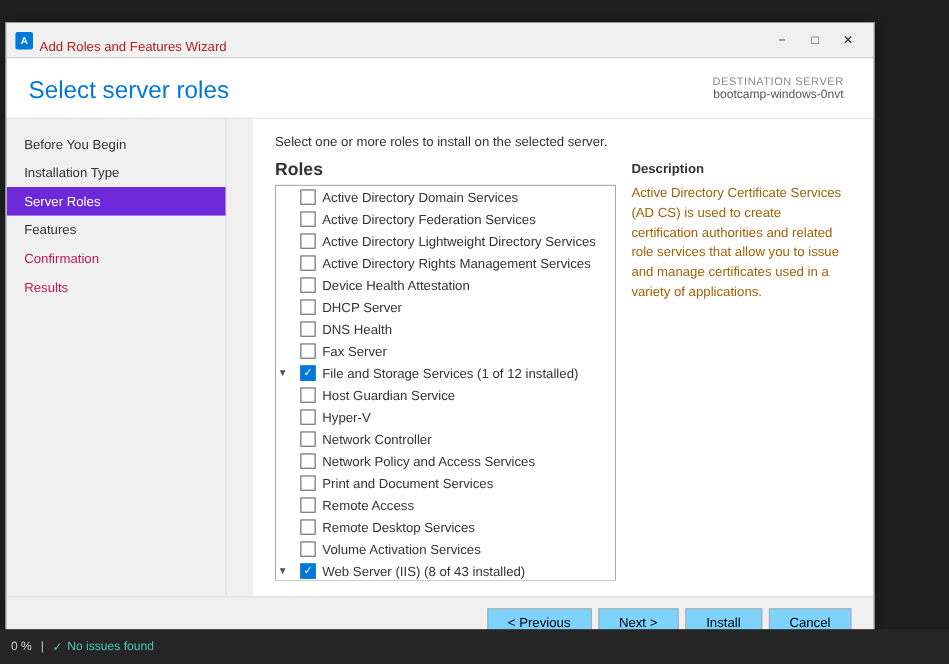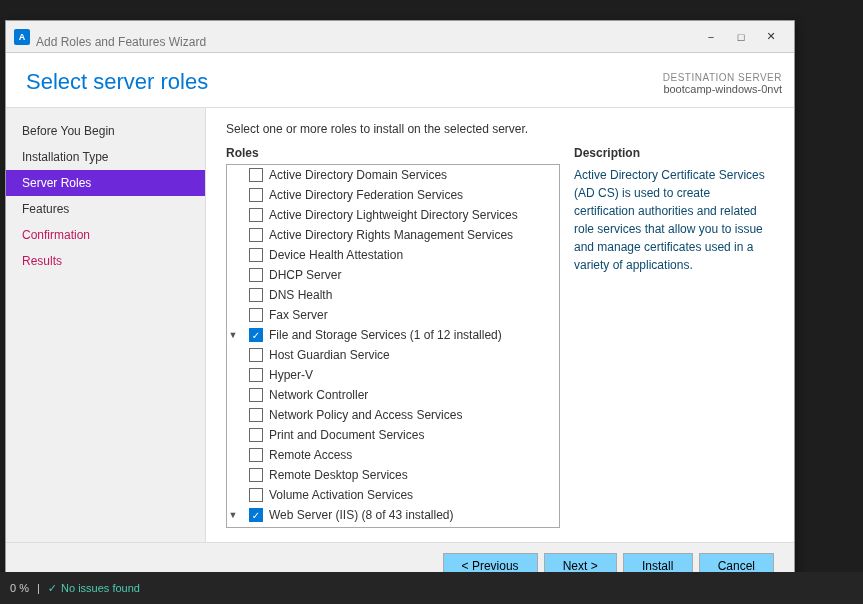--- a/index.html
+++ b/index.html
@@ -38,21 +38,21 @@
       align-items: center;
       justify-content: center;
       color: white;
       font-size: 10px;
       font-weight: bold;
     }
 
     .title-bar-text {
       flex: 1;
       font-size: 12px;
-      color: #737373;
+      color: #b91c1c;
       margin-top: 11px;
     }
 
     .title-bar-controls {
       display: flex;
       gap: 0;
     }
 
     .title-bar-btn {
       width: 30px;
@@ -69,24 +69,24 @@
 
     .content {
       display: flex;
       flex-direction: column;
       flex: 1;
       overflow: hidden;
     }
 
     .header-area {
       background: white;
-      padding: 16px 12px 12px 20px;
+      padding: 16px 27px 12px 20px;
       display: flex;
       justify-content: space-between;
-      align-items: flex-end;
+      align-items: flex-start;
       border-bottom: 1px solid #ddd;
       flex-shrink: 0;
     }
 
     .page-title {
       font-size: 22px;
       font-weight: 300;
       color: #0078d7;
     }
 
@@ -100,20 +100,21 @@
       font-size: 10px;
       color: #888;
       text-transform: uppercase;
       letter-spacing: 0.5px;
     }
 
     .main-area {
       display: flex;
       flex: 1;
       overflow: hidden;
+      gap: 24px;
     }
 
     .sidebar {
       width: 200px;
       background: #f0f0f0;
       padding: 10px 0;
       flex-shrink: 0;
       border-right: 1px solid #ddd;
     }
 
@@ -158,21 +159,21 @@
     }
 
     .roles-column {
       display: flex;
       flex-direction: column;
       flex: 1;
       overflow: hidden;
     }
 
     .column-header {
-      font-size: 12px;
+      font-size: 16px;
       font-weight: 600;
       color: #333;
       margin-bottom: 4px;
     }
 
     .roles-list {
       border: 1px solid #aaa;
       flex: 1;
       overflow-y: scroll;
       background: white;
@@ -226,21 +227,21 @@
 
     .description-header {
       font-size: 12px;
       font-weight: 600;
       color: #333;
       margin-bottom: 6px;
     }
 
     .description-text {
       font-size: 12px;
-      color: #0c4a6e;
+      color: #a16207;
       line-height: 1.5;
     }
 
     .footer {
       background: #f0f0f0;
       border-top: 1px solid #ddd;
       padding: 10px 20px;
       display: flex;
       justify-content: flex-end;
       gap: 6px;

